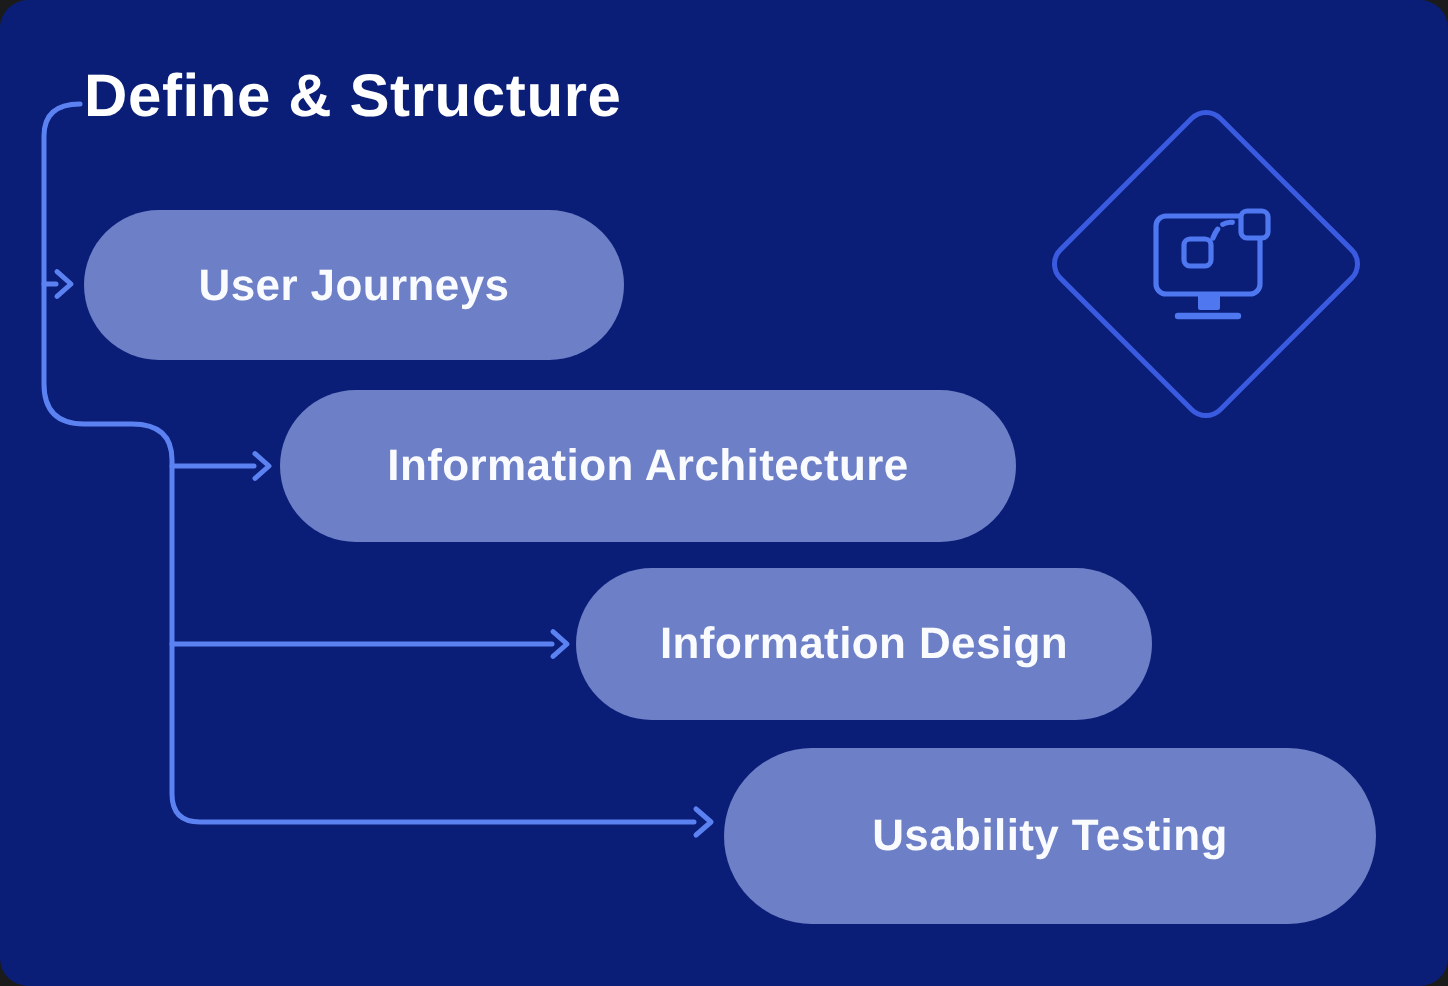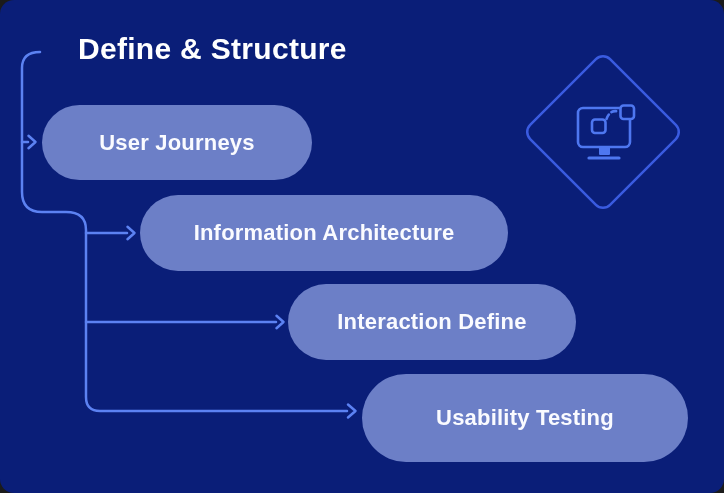--- a/index.html
+++ b/index.html
@@ -26,21 +26,20 @@
     border-radius:14px;
     overflow:hidden;
   }
   .title{
     position:absolute;
     left:42px; top:32px;
     font-size:30px;
     font-weight:800;
     letter-spacing:.3px;
     color:var(--title-text);
-    margin-left:36px;
   }
   svg.overlay{
     position:absolute;
     left:0; top:0;
     width:724px; height:493px;
     pointer-events:none;
   }
   .connectors path{
     fill:none;
     stroke:var(--connector);
@@ -129,19 +128,19 @@
     </g>
   </svg>
 
   <div class="pill pill-1">
     <span>User Journeys</span>
   </div>
   <div class="pill pill-2">
     <span>Information Architecture</span>
   </div>
   <div class="pill pill-3">
-    <span>Interaction Define</span>
+    <span>Information Design</span>
   </div>
   <div class="pill pill-4">
     <span>Usability Testing</span>
   </div>
 
 </div>
 
 </body></html>

